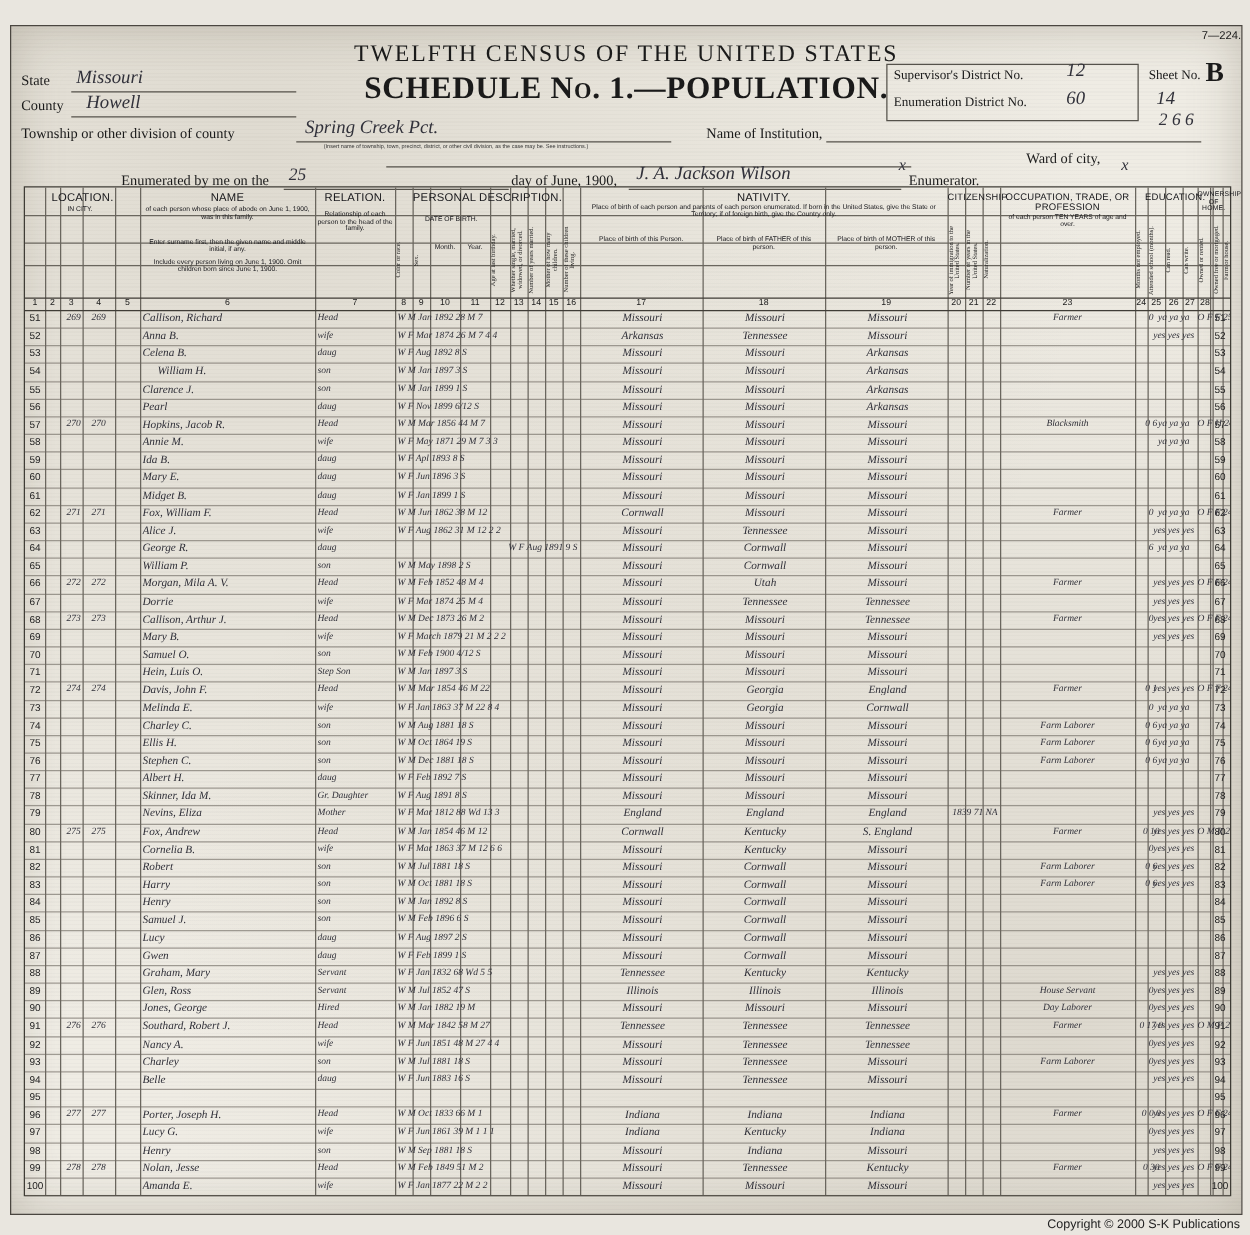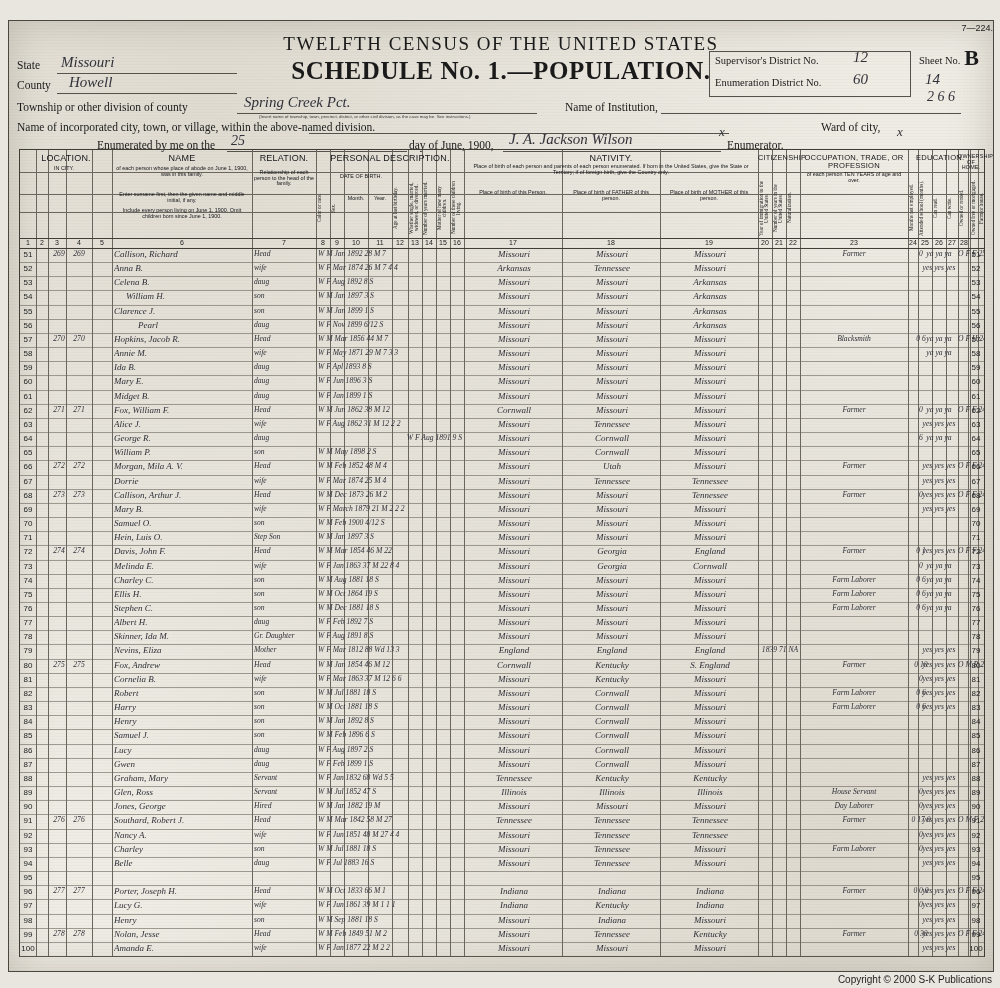--- a/index.html
+++ b/index.html
@@ -63,21 +63,20 @@
     <div class="rule" style="left:48px;top:72px;width:180px;"></div>
 
     <div class="lbl" style="left:8px;top:80px;">Township or other division of county</div>
     <div class="hw" style="left:235px;top:73px;font-size:15px;">Spring Creek Pct.</div>
     <div class="rule" style="left:228px;top:92px;width:300px;"></div>
     <div style="position:absolute;left:250px;top:93px;font-size:4.4px;font-family:'Liberation Sans',sans-serif;color:#333;">(Insert name of township, town, precinct, district, or other civil division, as the case may be. See instructions.)</div>
 
     <div class="lbl" style="left:556px;top:80px;">Name of Institution,</div>
     <div class="rule" style="left:652px;top:92px;width:300px;"></div>
 
-    <div class="lbl" style="left:8px;top:100px;">Name of incorporated city, town, or village, within the above-named division.</div>
     <div class="rule" style="left:300px;top:112px;width:420px;"></div>
     <div class="hw" style="left:710px;top:103px;font-size:13px;">x</div>
     <div class="lbl" style="left:812px;top:100px;">Ward of city,</div>
     <div class="hw" style="left:888px;top:103px;font-size:13px;">x</div>
 
     <div class="lbl" style="left:88px;top:118px;">Enumerated by me on the</div>
     <div class="hw" style="left:222px;top:112px;font-size:14px;">25</div>
     <div class="lbl" style="left:400px;top:118px;">day of June, 1900,</div>
     <div class="hw" style="left:500px;top:110px;font-size:15px;">J. A. Jackson Wilson</div>
     <div class="lbl" style="left:718px;top:118px;">Enumerator.</div>
@@ -245,21 +244,21 @@
         <div class="lineno" style="left: 948px; top: 156.64px; width: 16px;">55</div>
         <div class="cell sm" style="left: 94px; top: 155.64px; width: 138px; overflow: hidden; text-align: left;">Clarence J.</div>
         <div class="cell xs" style="left: 234px; top: 155.64px; width: 60px; overflow: hidden; text-align: left;">son</div>
         <div class="cell xs" style="left: 298px; top: 155.64px; width: 144px; overflow: hidden; text-align: left;">W M Jan 1899 1 S</div>
         <div class="cell sm" style="left: 446px; top: 155.64px; width: 96px; overflow: hidden; text-align: center;">Missouri</div>
         <div class="cell sm" style="left: 544px; top: 155.64px; width: 96px; overflow: hidden; text-align: center;">Missouri</div>
         <div class="cell sm" style="left: 642px; top: 155.64px; width: 96px; overflow: hidden; text-align: center;">Arkansas</div>
         <div class="hline" style="top: 182.96px; opacity: 0.6;"></div>
         <div class="lineno" style="left: 0px; top: 170.8px; width: 16px;">56</div>
         <div class="lineno" style="left: 948px; top: 170.8px; width: 16px;">56</div>
-        <div class="cell sm" style="left: 94px; top: 169.8px; width: 138px; overflow: hidden; text-align: left; padding-left: 24px;">Pearl</div>
+        <div class="cell sm" style="left: 94px; top: 169.8px; width: 138px; overflow: hidden; text-align: left;">Pearl</div>
         <div class="cell xs" style="left: 234px; top: 169.8px; width: 60px; overflow: hidden; text-align: left;">daug</div>
         <div class="cell xs" style="left: 298px; top: 169.8px; width: 144px; overflow: hidden; text-align: left;">W F Nov 1899 6/12 S</div>
         <div class="cell sm" style="left: 446px; top: 169.8px; width: 96px; overflow: hidden; text-align: center;">Missouri</div>
         <div class="cell sm" style="left: 544px; top: 169.8px; width: 96px; overflow: hidden; text-align: center;">Missouri</div>
         <div class="cell sm" style="left: 642px; top: 169.8px; width: 96px; overflow: hidden; text-align: center;">Arkansas</div>
         <div class="hline" style="top: 197.12px; opacity: 0.6;"></div>
         <div class="lineno" style="left: 0px; top: 184.96px; width: 16px;">57</div>
         <div class="lineno" style="left: 948px; top: 184.96px; width: 16px;">57</div>
         <div class="cell xs" style="left: 30px; top: 183.96px; width: 18px; overflow: hidden; text-align: center;">270</div>
         <div class="cell xs" style="left: 48px; top: 183.96px; width: 22px; overflow: hidden; text-align: center;">270</div>
@@ -669,21 +668,21 @@
         <div class="cell sm" style="left: 544px; top: 693.72px; width: 96px; overflow: hidden; text-align: center;">Tennessee</div>
         <div class="cell sm" style="left: 642px; top: 693.72px; width: 96px; overflow: hidden; text-align: center;">Missouri</div>
         <div class="cell xs" style="left: 782px; top: 693.72px; width: 104px; overflow: hidden; text-align: center;">Farm Laborer</div>
         <div class="cell xs" style="left: 890px; top: 693.72px; width: 22px; overflow: hidden; text-align: center;">0</div>
         <div class="cell xs" style="left: 900px; top: 693.72px; width: 38px; overflow: hidden; text-align: center;">yes yes yes</div>
         <div class="hline" style="top: 721.04px; opacity: 0.6;"></div>
         <div class="lineno" style="left: 0px; top: 708.88px; width: 16px;">94</div>
         <div class="lineno" style="left: 948px; top: 708.88px; width: 16px;">94</div>
         <div class="cell sm" style="left: 94px; top: 707.88px; width: 138px; overflow: hidden; text-align: left;">Belle</div>
         <div class="cell xs" style="left: 234px; top: 707.88px; width: 60px; overflow: hidden; text-align: left;">daug</div>
-        <div class="cell xs" style="left: 298px; top: 707.88px; width: 144px; overflow: hidden; text-align: left;">W F Jul 1883 16 S</div>
+        <div class="cell xs" style="left: 298px; top: 707.88px; width: 144px; overflow: hidden; text-align: left;">W F Jun 1883 16 S</div>
         <div class="cell sm" style="left: 446px; top: 707.88px; width: 96px; overflow: hidden; text-align: center;">Missouri</div>
         <div class="cell sm" style="left: 544px; top: 707.88px; width: 96px; overflow: hidden; text-align: center;">Tennessee</div>
         <div class="cell sm" style="left: 642px; top: 707.88px; width: 96px; overflow: hidden; text-align: center;">Missouri</div>
         <div class="cell xs" style="left: 900px; top: 707.88px; width: 38px; overflow: hidden; text-align: center;">yes yes yes</div>
         <div class="hline" style="top: 735.2px; opacity: 0.6;"></div>
         <div class="lineno" style="left: 0px; top: 723.04px; width: 16px;">95</div>
         <div class="lineno" style="left: 948px; top: 723.04px; width: 16px;">95</div>
         <div class="hline" style="top: 749.36px; opacity: 0.6;"></div>
         <div class="lineno" style="left: 0px; top: 737.2px; width: 16px;">96</div>
         <div class="lineno" style="left: 948px; top: 737.2px; width: 16px;">96</div>

